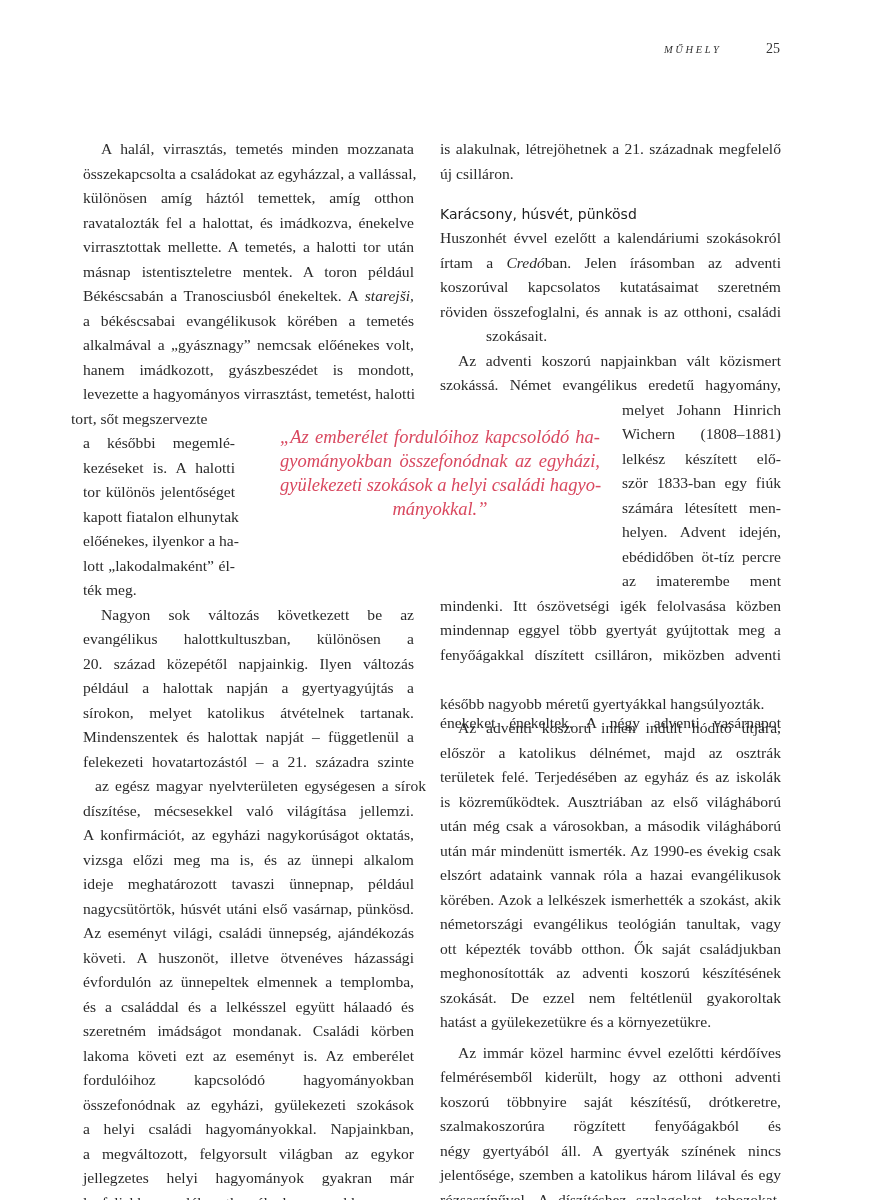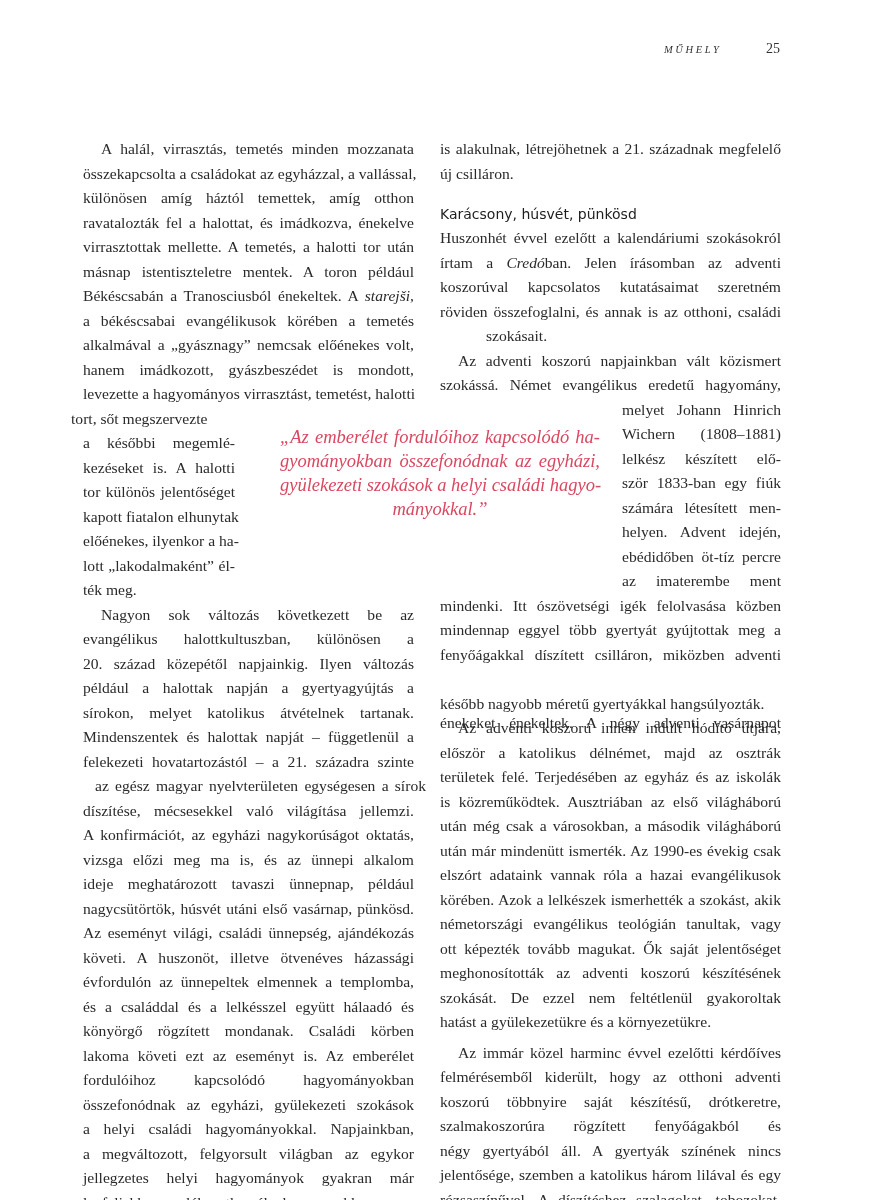--- a/index.html
+++ b/index.html
@@ -58,21 +58,21 @@
     <div class="line" style="left: 83px; top: 774px; width: 331px; margin-left: 12px;">az egész magyar nyelvterületen egységesen a sírok</div>
     <div class="line" style="left: 83px; top: 798.5px; width: 331px;">díszítése, mécsesekkel való világítása jellemzi.</div>
     <div class="line" style="left: 83px; top: 823px; width: 331px;">A konfirmációt, az egyházi nagykorúságot oktatás,</div>
     <div class="line" style="left: 83px; top: 847.5px; width: 331px;">vizsga előzi meg ma is, és az ünnepi alkalom</div>
     <div class="line" style="left: 83px; top: 872px; width: 331px;">ideje meghatározott tavaszi ünnepnap, például</div>
     <div class="line" style="left: 83px; top: 896.5px; width: 331px;">nagycsütörtök, húsvét utáni első vasárnap, pünkösd.</div>
     <div class="line" style="left: 83px; top: 921px; width: 331px;">Az eseményt világi, családi ünnepség, ajándékozás</div>
     <div class="line" style="left: 83px; top: 945.5px; width: 331px;">követi. A huszonöt, illetve ötvenéves házassági</div>
     <div class="line" style="left: 83px; top: 970px; width: 331px;">évfordulón az ünnepeltek elmennek a templomba,</div>
     <div class="line" style="left: 83px; top: 994.5px; width: 331px;">és a családdal és a lelkésszel együtt hálaadó és</div>
-    <div class="line" style="left: 83px; top: 1019px; width: 331px;">könyörgő rögzített mondanak. Családi körben</div>
+    <div class="line" style="left: 83px; top: 1019px; width: 331px;">szeretném imádságot mondanak. Családi körben</div>
     <div class="line" style="left: 83px; top: 1043.5px; width: 331px;">lakoma követi ezt az eseményt is. Az emberélet</div>
     <div class="line" style="left: 83px; top: 1068px; width: 331px;">fordulóihoz kapcsolódó hagyományokban</div>
     <div class="line" style="left: 83px; top: 1092.5px; width: 331px;">összefonódnak az egyházi, gyülekezeti szokások</div>
     <div class="line" style="left: 83px; top: 1117px; width: 331px;">a helyi családi hagyományokkal. Napjainkban,</div>
     <div class="line" style="left: 83px; top: 1141.5px; width: 331px;">a megváltozott, felgyorsult világban az egykor</div>
     <div class="line" style="left: 83px; top: 1166px; width: 331px;">jellegzetes helyi hagyományok gyakran már</div>
     <div class="line last" style="left: 83px; top: 1190.5px; width: 331px;">legfeljebb az emlékezetben élnek, ugyanakkor ma</div>
   </div>
 
 <div class="pullquote" id="pullquote">
@@ -109,21 +109,21 @@
     <div class="line last" style="left: 440px; top: 691.5px; width: 341px;">később nagyobb méretű gyertyákkal hangsúlyozták.</div>
     <div class="line" style="left: 458px; top: 716px; width: 323px;">Az adventi koszorú innen indult hódító útjára,</div>
     <div class="line" style="left: 440px; top: 740.5px; width: 341px;">először a katolikus délnémet, majd az osztrák</div>
     <div class="line" style="left: 440px; top: 765px; width: 341px;">területek felé. Terjedésében az egyház és az iskolák</div>
     <div class="line" style="left: 440px; top: 789.5px; width: 341px;">is közreműködtek. Ausztriában az első világháború</div>
     <div class="line" style="left: 440px; top: 814px; width: 341px;">után még csak a városokban, a második világháború</div>
     <div class="line" style="left: 440px; top: 838.5px; width: 341px;">után már mindenütt ismerték. Az 1990-es évekig csak</div>
     <div class="line" style="left: 440px; top: 863px; width: 341px;">elszórt adataink vannak róla a hazai evangélikusok</div>
     <div class="line" style="left: 440px; top: 887.5px; width: 341px;">körében. Azok a lelkészek ismerhették a szokást, akik</div>
     <div class="line" style="left: 440px; top: 912px; width: 341px;">németországi evangélikus teológián tanultak, vagy</div>
-    <div class="line" style="left: 440px; top: 936.5px; width: 341px;">ott képezték tovább magukat. Ők saját jelentőséget</div>
+    <div class="line" style="left: 440px; top: 936.5px; width: 341px;">ott képezték tovább otthon. Ők saját családjukban</div>
     <div class="line" style="left: 440px; top: 961px; width: 341px;">meghonosították az adventi koszorú készítésének</div>
     <div class="line" style="left: 440px; top: 985.5px; width: 341px;">szokását. De ezzel nem feltétlenül gyakoroltak</div>
     <div class="line last" style="left: 440px; top: 1010px; width: 341px;">hatást a gyülekezetükre és a környezetükre.</div>
     <div class="line" style="left: 458px; top: 1040.5px; width: 323px;">Az immár közel harminc évvel ezelőtti kérdőíves</div>
     <div class="line" style="left: 440px; top: 1065px; width: 341px;">felmérésemből kiderült, hogy az otthoni adventi</div>
     <div class="line" style="left: 440px; top: 1089.5px; width: 341px;">koszorú többnyire saját készítésű, drótkeretre,</div>
     <div class="line" style="left: 440px; top: 1114px; width: 341px;">szalmakoszorúra rögzített fenyőágakból és</div>
     <div class="line" style="left: 440px; top: 1138.5px; width: 341px;">négy gyertyából áll. A gyertyák színének nincs</div>
     <div class="line" style="left: 440px; top: 1163px; width: 341px;">jelentősége, szemben a katolikus három lilával és egy</div>
     <div class="line" style="left: 440px; top: 1187.5px; width: 341px;">rózsaszínűvel. A díszítéshez szalagokat, tobozokat,</div>

